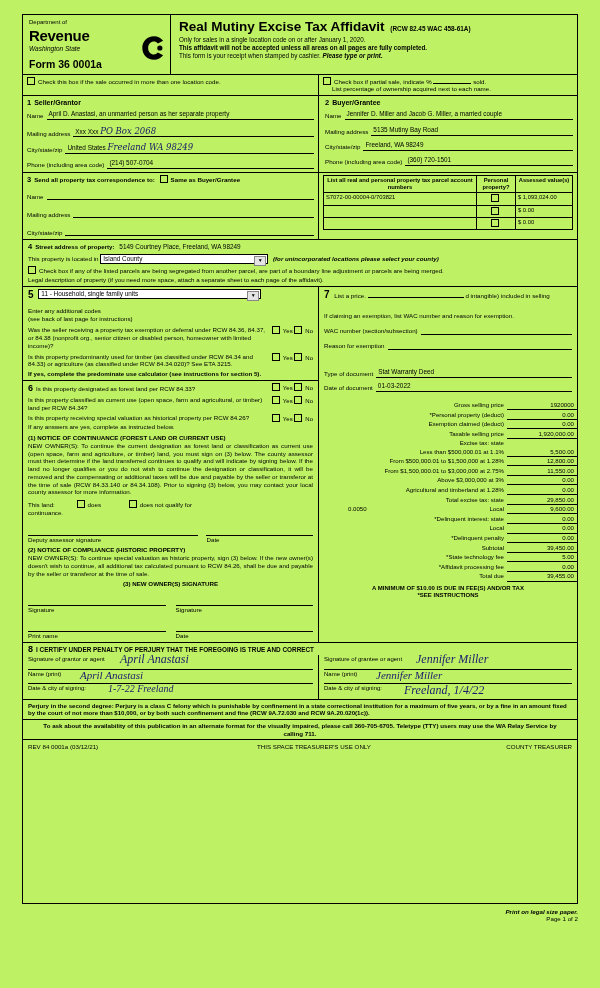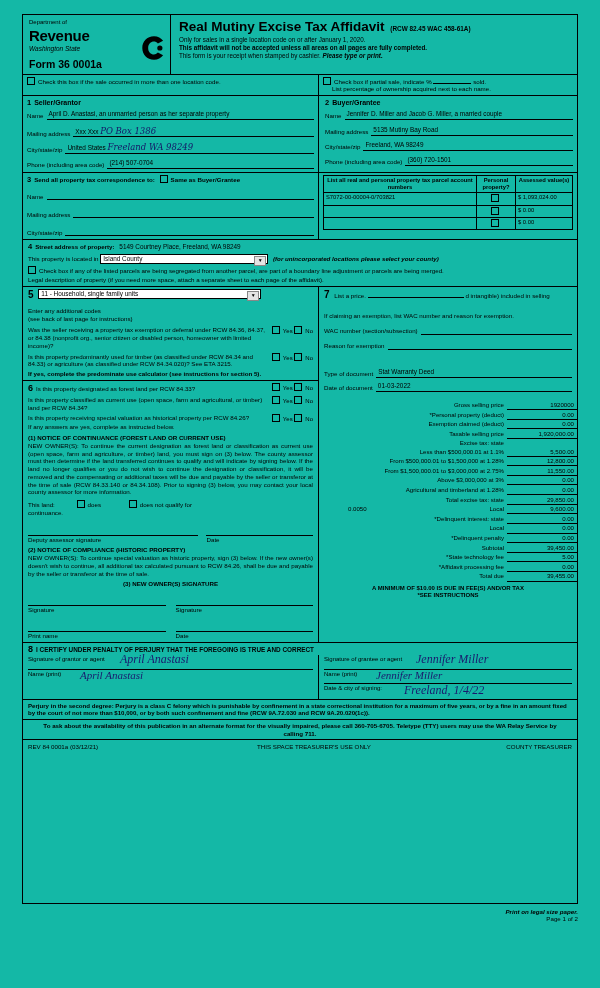--- a/index.html
+++ b/index.html
@@ -1,17 +1,17 @@
 <!DOCTYPE html>
 <html><head>
 <meta charset="utf-8">
 <style>
   html,body{margin:0;padding:0;background:#ffffff;}
   body{font-family:"Liberation Sans", sans-serif;color:#000;}
-  #page{width:600px;height:988px;position:relative;background:#14b8a6;overflow:hidden;}
+  #page{width:600px;height:988px;position:relative;background:#bef264;overflow:hidden;}
   .doc{position:absolute;left:22px;top:14px;width:556px;height:890px;border:1px solid #000;box-sizing:border-box;font-size:6.2px;line-height:1.25;}
   .hdr{display:flex;border-bottom:1px solid #000;}
   .hdr-left{width:148px;border-right:1px solid #000;padding:4px 4px 2px 6px;box-sizing:border-box;}
   .dept{font-size:6px;}
   .rev{font-size:15px;font-weight:bold;letter-spacing:-0.3px;}
   .wash{font-size:6.5px;font-style:italic;}
   .formno{font-size:10.5px;font-weight:bold;margin-top:5px;}
   .logo{position:absolute;left:118px;top:20px;width:26px;height:26px;}
   .hdr-right{flex:1;padding:4px 6px 2px 8px;box-sizing:border-box;}
   .title{font-size:13.5px;font-weight:bold;display:inline-block;}
@@ -97,21 +97,21 @@
 
     <div class="two">
       <div class="colL">
         <div><span class="secnum">1</span><span class="bold" style="font-size:7px;">Seller/Grantor</span></div>
         <div class="row">
             <span class="lbl">Name</span>
             <span class="ul typed">April D. Anastasi, an unmarried person as her separate property</span>
           </div>
         <div class="row" style="margin-top:6px;">
             <span class="lbl">Mailing address</span>
-            <span class="ul"><span class="typed">Xxx Xxx</span> <span class="hand2">PO Box 1386</span></span>
+            <span class="ul"><span class="typed">Xxx Xxx</span> <span class="hand2">PO Box 2068</span></span>
           </div>
         <div class="row" style="margin-top:5px;">
             <span class="lbl">City/state/zip</span>
             <span class="ul"><span class="typed">United States</span> <span class="hand2">Freeland WA 98249</span></span>
           </div>
         <div class="row" style="margin-top:5px;">
             <span class="lbl">Phone (including area code)</span>
             <span class="ul typed">(214) 507-0704</span>
           </div>
       </div>
@@ -392,20 +392,24 @@
     <div style="display:flex;">
       <div style="width:296px;border-right:1px solid #000;box-sizing:border-box;padding:0 5px 2px 5px;">
         <div style="position:relative;height:14px;">
           <span style="font-size:6px;">Signature of grantor or agent</span>
           <span class="hand" style="position:absolute;left:92px;top:-3px;font-size:12px;">April Anastasi</span>
         </div>
         <div style="border-top:1px solid #000;position:relative;height:13px;">
           <span style="font-size:6px;">Name (print)</span>
           <span class="hand" style="position:absolute;left:52px;top:-1px;font-size:11px;">April Anastasi</span>
         </div>
+        <div style="border-top:1px solid #000;position:relative;height:13px;">
+          <span style="font-size:6px;">Date &amp; city of signing:</span>
+          <span class="hand" style="position:absolute;left:80px;top:-1px;font-size:10px;">1-7-22  Freeland</span>
+        </div>
       </div>
       <div style="flex:1;box-sizing:border-box;padding:0 5px 2px 5px;">
         <div style="position:relative;height:14px;">
           <span style="font-size:6px;">Signature of grantee or agent</span>
           <span class="hand" style="position:absolute;left:92px;top:-3px;font-size:12px;">Jennifer Miller</span>
         </div>
         <div style="border-top:1px solid #000;position:relative;height:13px;">
           <span style="font-size:6px;">Name (print)</span>
           <span class="hand" style="position:absolute;left:52px;top:-1px;font-size:11px;">Jennifer Miller</span>
         </div>

